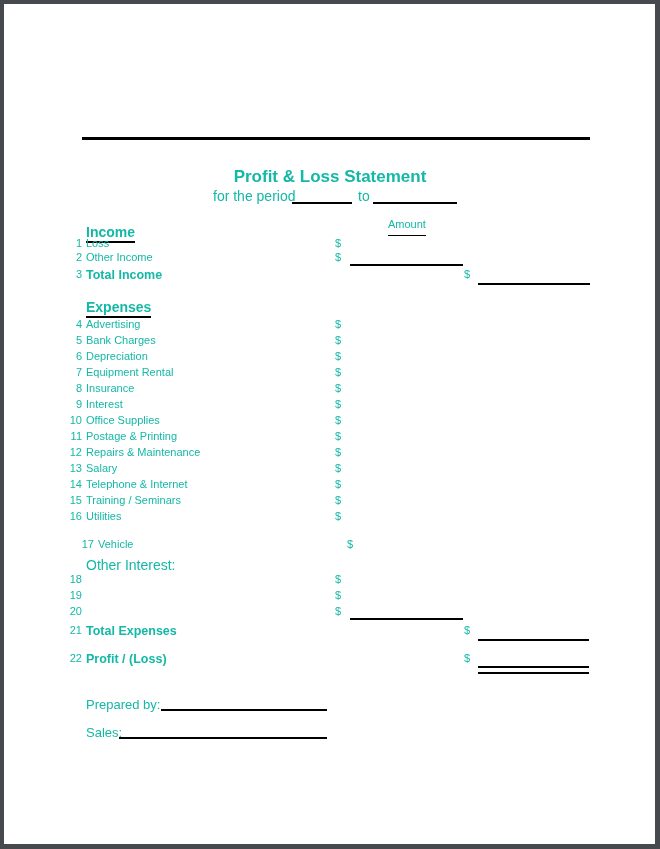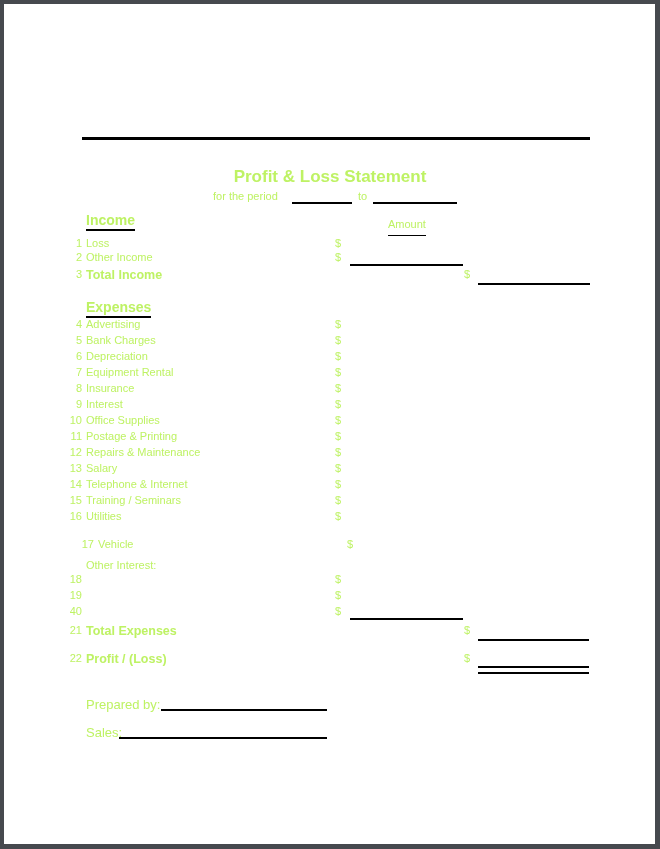--- a/index.html
+++ b/index.html
@@ -1,36 +1,36 @@
 <!DOCTYPE html>
 <html><head>
 <meta charset="utf-8">
 <style>
   html,body { margin:0; padding:0; background:#46494e; }
   .frame {
     position:relative;
     width:660px; height:849px;
     background:#46494e;
     font-family:"Liberation Sans","DejaVu Sans",sans-serif;
-    color:#bef264;
+    color:#14b8a6;
     overflow:hidden;
   }
   .page {
     position:absolute;
     left:4px; top:4px; right:5px; bottom:5px;
     background:#ffffff;
   }
   .abs { position:absolute; }
   
   .title {
     left:0; right:0; top:167px;
     text-align:center;
     font-size:17px; font-weight:bold; line-height:20px;
   }
-  .sub { font-size:11px; line-height:13px; }
+  .sub { font-size:14px; line-height:13px; }
   .heading {
     font-size:14px; font-weight:bold; line-height:16px;
     border-bottom:2px solid #000; padding-bottom:1px;
   }
   .colhead {
     font-size:11px; line-height:13px;
     border-bottom:1px solid #000; padding-bottom:4px;
   }
   .row { position:absolute; left:0; width:100%; height:14px; }
   .num  { position:absolute; left:56px; width:26px; text-align:right; font-size:11px; line-height:13px; }
@@ -52,21 +52,21 @@
 
   <div class="abs hline" style="left:82px; top:137px; width:508px; height:3px;"></div>
 
   <div class="abs title">Profit &amp; Loss Statement</div>
 
   <span class="abs sub" style="left:213px; top:190px;">for the period</span>
   <span class="abs blank" style="left:292px; top:190px; width:60px; height:12px;"></span>
   <span class="abs sub" style="left:358px; top:190px;">to</span>
   <span class="abs blank" style="left:373px; top:190px; width:84px; height:12px;"></span>
 
-  <span class="abs heading" style="left:86px; top:212px;">Income</span>
+  <span class="abs heading" style="left:86px; top:224px;">Income</span>
   <span class="abs colhead" style="left:388px; top:218px;">Amount</span>
 
   <div class="row" style="top:237px;">
     <span class="num">1</span>
     <span class="lbl">Loss</span>
     <span class="dol">$</span>
   </div>
   <div class="row" style="top:251px;">
     <span class="num">2</span>
     <span class="lbl">Other Income</span>
@@ -159,21 +159,21 @@
 
   <div class="row" style="top:573px;">
     <span class="num">18</span>
     <span class="dol">$</span>
   </div>
   <div class="row" style="top:589px;">
     <span class="num">19</span>
     <span class="dol">$</span>
   </div>
   <div class="row" style="top:605px;">
-    <span class="num">40</span>
+    <span class="num">20</span>
     <span class="dol">$</span>
   </div>
 
   <div class="abs hline" style="left:350px; top:618px; width:113px; height:2px;"></div>
 
   <div class="row" style="top:624px; height:16px;">
     <span class="num">21</span>
     <span class="lblb">Total Expenses</span>
     <span class="dolT">$</span>
   </div>

